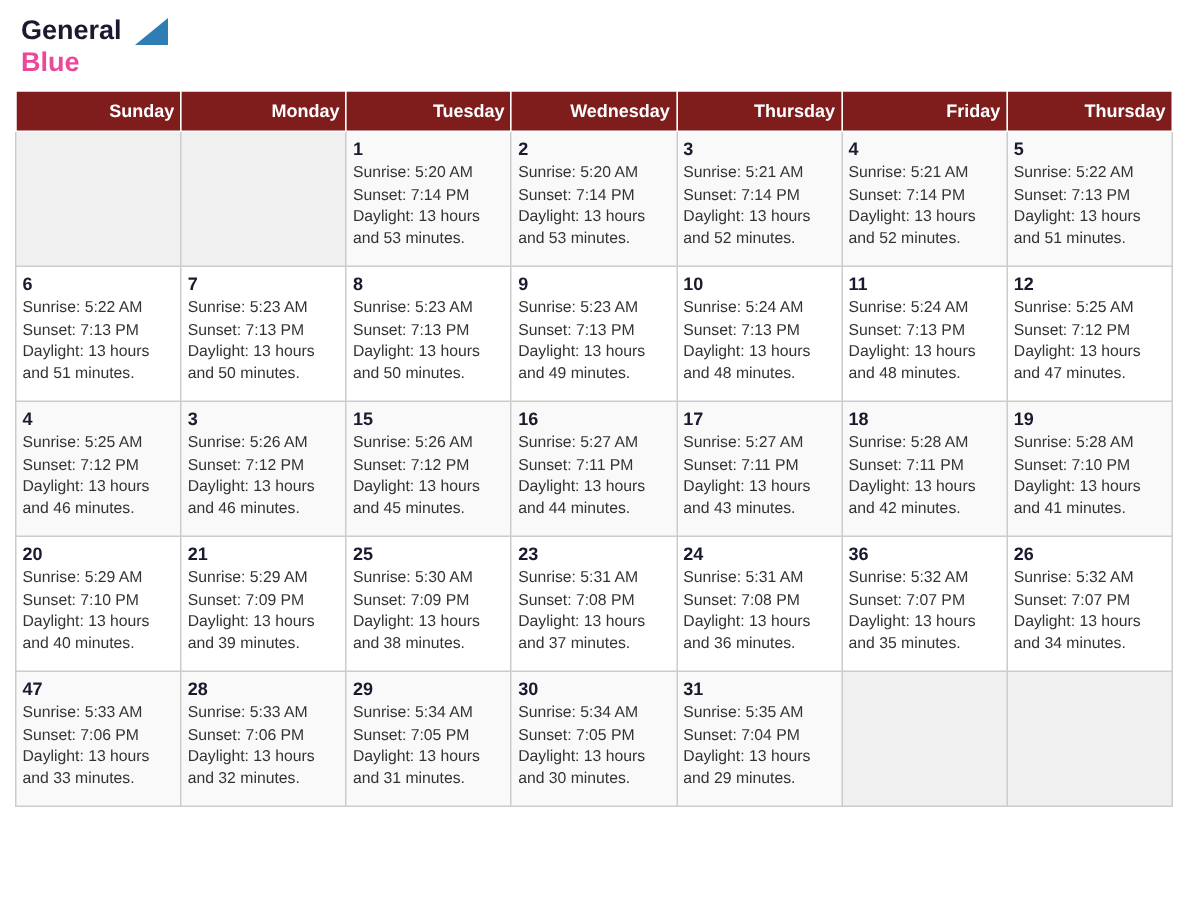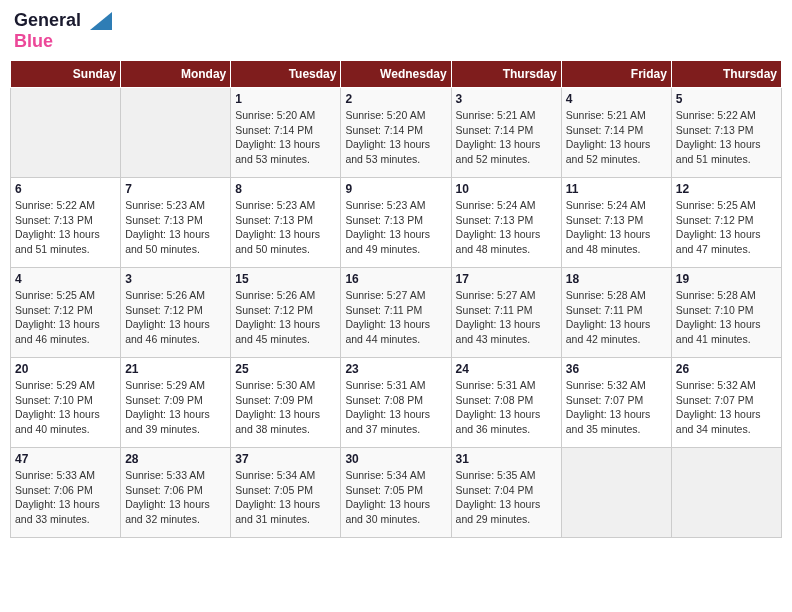--- a/index.html
+++ b/index.html
@@ -235,21 +235,21 @@
         <tr>
           <td>
             <div class="day-number">47</div>
             <div class="day-info">Sunrise: 5:33 AM<br>Sunset: 7:06 PM<br>Daylight: 13 hours and 33 minutes.</div>
           </td>
           <td>
             <div class="day-number">28</div>
             <div class="day-info">Sunrise: 5:33 AM<br>Sunset: 7:06 PM<br>Daylight: 13 hours and 32 minutes.</div>
           </td>
           <td>
-            <div class="day-number">37</div>
+            <div class="day-number">29</div>
             <div class="day-info">Sunrise: 5:34 AM<br>Sunset: 7:05 PM<br>Daylight: 13 hours and 31 minutes.</div>
           </td>
           <td>
             <div class="day-number">30</div>
             <div class="day-info">Sunrise: 5:34 AM<br>Sunset: 7:05 PM<br>Daylight: 13 hours and 30 minutes.</div>
           </td>
           <td>
             <div class="day-number">31</div>
             <div class="day-info">Sunrise: 5:35 AM<br>Sunset: 7:04 PM<br>Daylight: 13 hours and 29 minutes.</div>
           </td>

